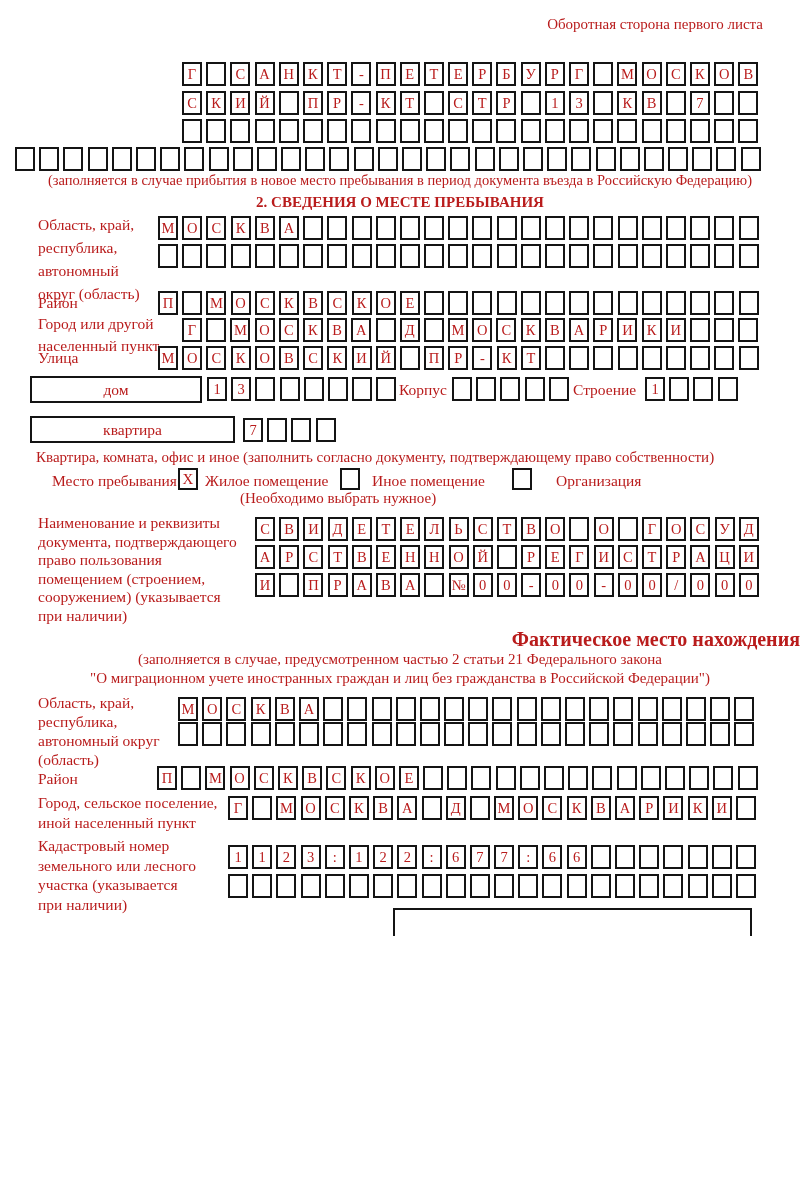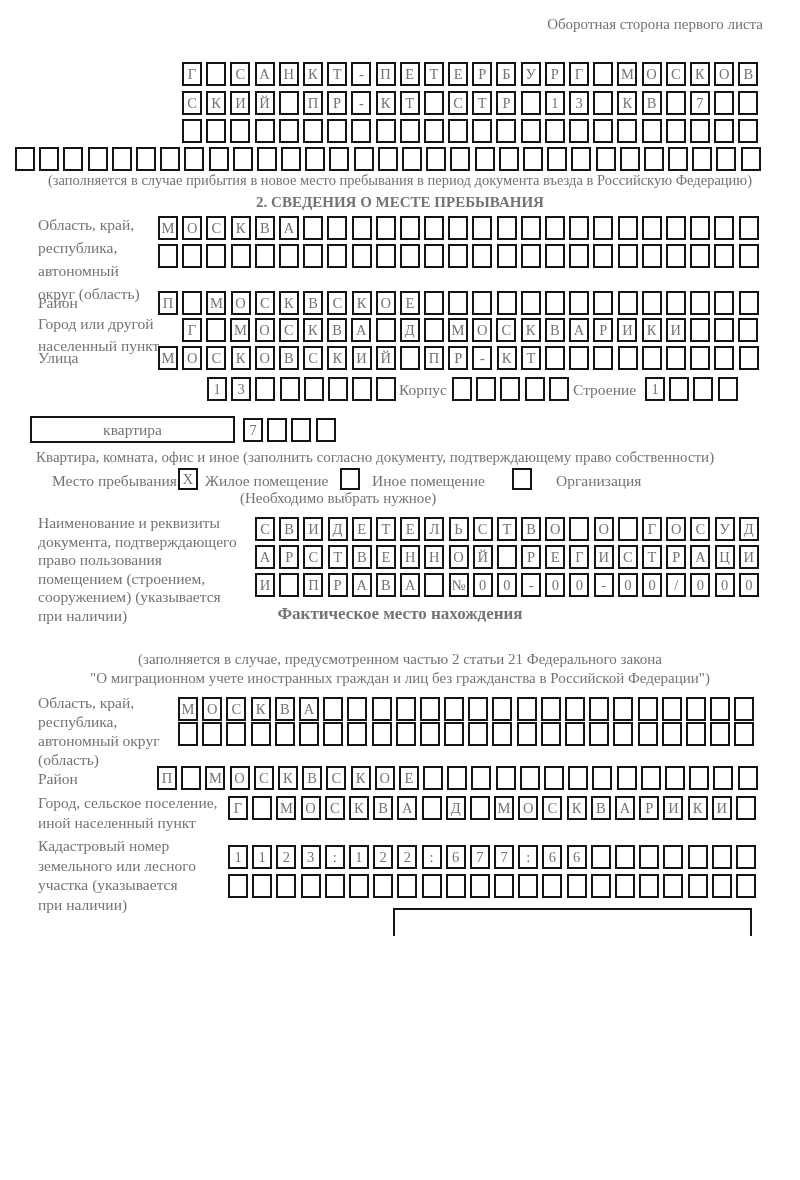--- a/index.html
+++ b/index.html
@@ -1,17 +1,17 @@
 <!DOCTYPE html>
 <html><head>
 <meta charset="utf-8">
 <style>
   html,body{margin:0;padding:0;background:#ffffff;}
   .page{position:relative;width:800px;height:936px;background:#ffffff;
-        font-family:"Liberation Serif", serif;color:#737373;overflow:hidden;}
+        font-family:"Liberation Serif", serif;color:#b91c1c;overflow:hidden;}
   .lab{position:absolute;font-size:15.5px;line-height:22px;white-space:nowrap;}
   .cap{position:absolute;font-size:15px;white-space:nowrap;}
   .centered{left:0;width:800px;text-align:center;white-space:nowrap;}
   .bold{font-weight:bold;}
   .cells{position:absolute;display:flex;gap:4.2px;}
   .cell{width:16px;height:20px;border:2px solid #141414;display:flex;
         align-items:center;justify-content:center;font-size:14.5px;line-height:1;}
   .wbox{position:absolute;border:2px solid #141414;display:flex;
         align-items:center;justify-content:center;font-size:15.5px;background:#fff;}
   .checkbox{position:absolute;width:16px;height:18px;border:2px solid #141414;
@@ -284,20 +284,21 @@
       <div class="cell"></div>
       <div class="cell"></div>
       <div class="cell"></div>
       <div class="cell"></div>
       <div class="cell"></div>
       <div class="cell"></div>
       <div class="cell"></div>
       <div class="cell"></div>
     </div>
 
+  <div class="wbox" style="left:30px;top:376px;width:168px;height:23px;">дом</div>
   <div class="cells" style="left:207px;top:377px;">
       <div class="cell">1</div>
       <div class="cell">3</div>
       <div class="cell"></div>
       <div class="cell"></div>
       <div class="cell"></div>
       <div class="cell"></div>
       <div class="cell"></div>
       <div class="cell"></div>
     </div>
@@ -412,21 +413,21 @@
       <div class="cell">0</div>
       <div class="cell">-</div>
       <div class="cell">0</div>
       <div class="cell">0</div>
       <div class="cell">/</div>
       <div class="cell">0</div>
       <div class="cell">0</div>
       <div class="cell">0</div>
     </div>
 
-  <div class="cap centered bold" style="top:604px;font-size:17px;">Фактическое место нахождения</div>
+  <div class="cap centered bold" style="top:628px;font-size:20px;text-align:right;">Фактическое место нахождения</div>
   <div class="cap centered" style="top:651px;">(заполняется в случае, предусмотренном частью 2 статьи 21 Федерального закона</div>
   <div class="cap centered" style="top:670px;">"О миграционном учете иностранных граждан и лиц без гражданства в Российской Федерации")</div>
 
   <div class="lab" style="left:38px;top:693px;line-height:19px;">
     <div>Область, край,</div>
     <div>республика,</div>
     <div>автономный округ</div>
     <div>(область)</div>
   </div>
   <div class="cells" style="left:178px;top:697px;">

